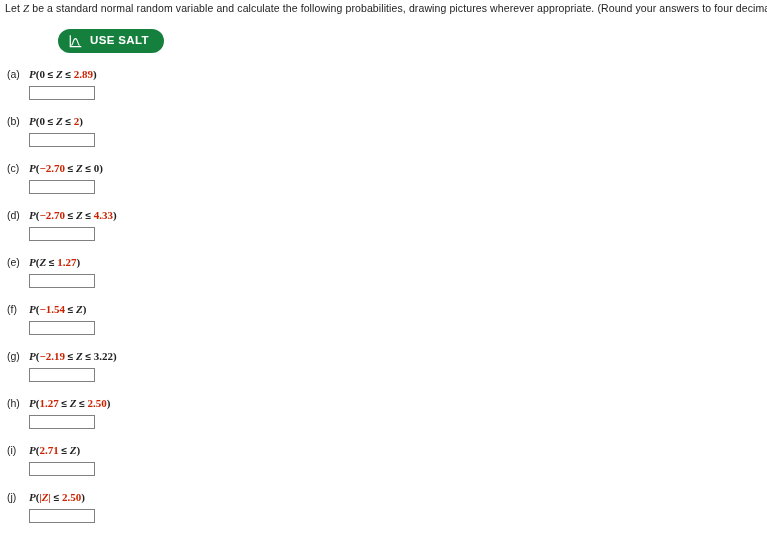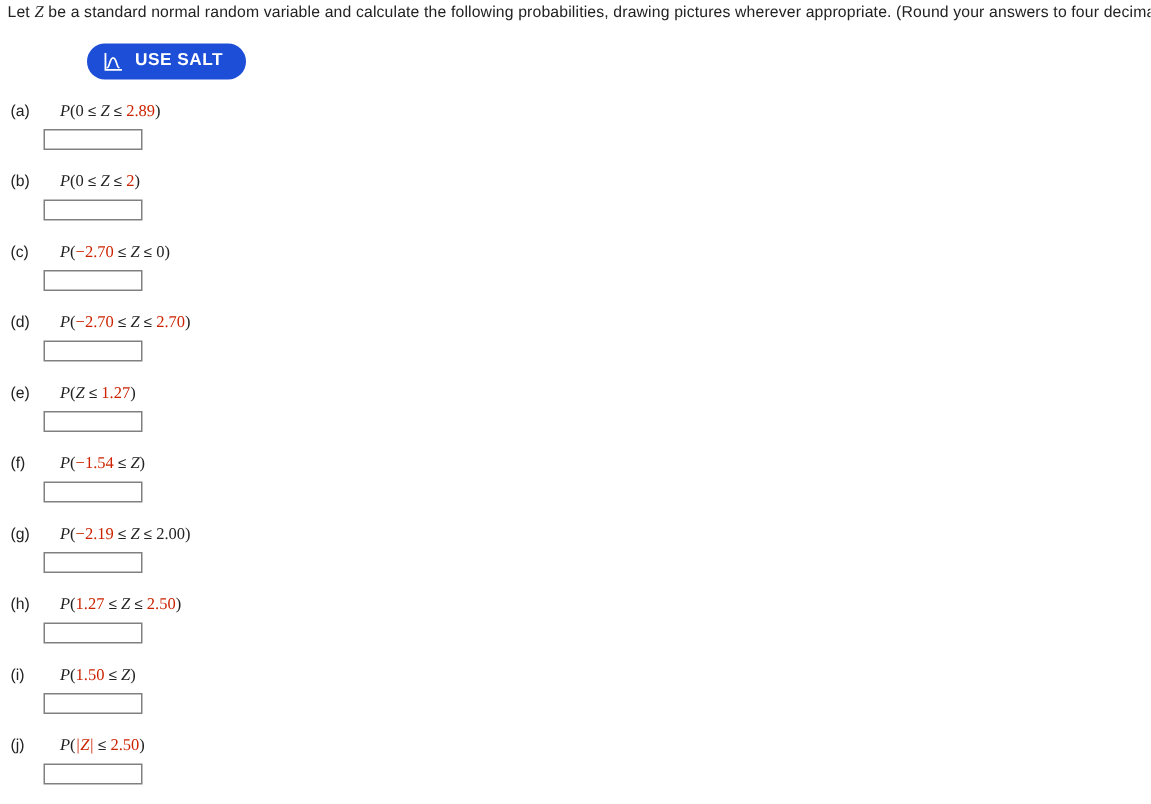--- a/index.html
+++ b/index.html
@@ -37,21 +37,21 @@
   
   .salt-button {
     position: absolute;
     left: 58px;
     top: 29px;
     height: 24px;
     padding: 0 15px 0 11px;
     display: flex;
     align-items: center;
     gap: 8px;
-    background: #1d4ed8;
+    background: #15803d;
     border: none;
     border-radius: 12px;
     cursor: pointer;
     box-sizing: border-box;
   }
   .salt-icon {
     display: block;
     width: 13px;
     height: 13px;
     flex: 0 0 auto;
@@ -81,27 +81,28 @@
     left: 7px;
     top: 0;
     width: 20px;
     text-align: left;
     font-size: 10.5px;
     line-height: 13px;
     color: #222222;
   }
   .q-expr {
     position: absolute;
-    left: 40px;
+    left: 29px;
     top: 0;
     font-size: 11px;
     line-height: 13px;
     white-space: nowrap;
     color: #222222;
     font-family: "Liberation Serif", "DejaVu Serif", serif;
+    font-weight: bold;
   }
   .q-expr .fn {
     font-style: italic;
   }
   .q-expr .var {
     font-style: italic;
   }
   .q-expr .hl {
     color: #cc2200;
   }
@@ -153,46 +154,46 @@
       <div class="q-expr"><span class="fn">P</span><span class="">(</span><span class="">0</span><span class="op"> ≤ </span><span class="var">Z</span><span class="op"> ≤ </span><span class="hl">2</span><span class="">)</span></div>
       <input type="text" class="answer-box" value="" style="">
     </div>
     <div class="question">
       <div class="q-label">(c)</div>
       <div class="q-expr"><span class="fn">P</span><span class="">(</span><span class="hl">−2.70</span><span class="op"> ≤ </span><span class="var">Z</span><span class="op"> ≤ </span><span class="">0</span><span class="">)</span></div>
       <input type="text" class="answer-box" value="" style="">
     </div>
     <div class="question">
       <div class="q-label">(d)</div>
-      <div class="q-expr"><span class="fn">P</span><span class="">(</span><span class="hl">−2.70</span><span class="op"> ≤ </span><span class="var">Z</span><span class="op"> ≤ </span><span class="hl">2.70</span><span class="">)</span></div>
+      <div class="q-expr"><span class="fn">P</span><span class="">(</span><span class="hl">−2.70</span><span class="op"> ≤ </span><span class="var">Z</span><span class="op"> ≤ </span><span class="hl">4.33</span><span class="">)</span></div>
       <input type="text" class="answer-box" value="" style="">
     </div>
     <div class="question">
       <div class="q-label">(e)</div>
       <div class="q-expr"><span class="fn">P</span><span class="">(</span><span class="var">Z</span><span class="op"> ≤ </span><span class="hl">1.27</span><span class="">)</span></div>
       <input type="text" class="answer-box" value="" style="">
     </div>
     <div class="question">
       <div class="q-label">(f)</div>
       <div class="q-expr"><span class="fn">P</span><span class="">(</span><span class="hl">−1.54</span><span class="op"> ≤ </span><span class="var">Z</span><span class="">)</span></div>
       <input type="text" class="answer-box" value="" style="">
     </div>
     <div class="question">
       <div class="q-label">(g)</div>
-      <div class="q-expr"><span class="fn">P</span><span class="">(</span><span class="hl">−2.19</span><span class="op"> ≤ </span><span class="var">Z</span><span class="op"> ≤ </span><span class="">2.00</span><span class="">)</span></div>
+      <div class="q-expr"><span class="fn">P</span><span class="">(</span><span class="hl">−2.19</span><span class="op"> ≤ </span><span class="var">Z</span><span class="op"> ≤ </span><span class="">3.22</span><span class="">)</span></div>
       <input type="text" class="answer-box" value="" style="">
     </div>
     <div class="question">
       <div class="q-label">(h)</div>
       <div class="q-expr"><span class="fn">P</span><span class="">(</span><span class="hl">1.27</span><span class="op"> ≤ </span><span class="var">Z</span><span class="op"> ≤ </span><span class="hl">2.50</span><span class="">)</span></div>
       <input type="text" class="answer-box" value="" style="">
     </div>
     <div class="question">
       <div class="q-label">(i)</div>
-      <div class="q-expr"><span class="fn">P</span><span class="">(</span><span class="hl">1.50</span><span class="op"> ≤ </span><span class="var">Z</span><span class="">)</span></div>
+      <div class="q-expr"><span class="fn">P</span><span class="">(</span><span class="hl">2.71</span><span class="op"> ≤ </span><span class="var">Z</span><span class="">)</span></div>
       <input type="text" class="answer-box" value="" style="">
     </div>
     <div class="question">
       <div class="q-label">(j)</div>
       <div class="q-expr"><span class="fn">P</span><span class="">(</span><span class="hl var">|Z|</span><span class="op"> ≤ </span><span class="hl">2.50</span><span class="">)</span></div>
       <input type="text" class="answer-box" value="" style="">
     </div>
   </div>
 
 </body></html>

